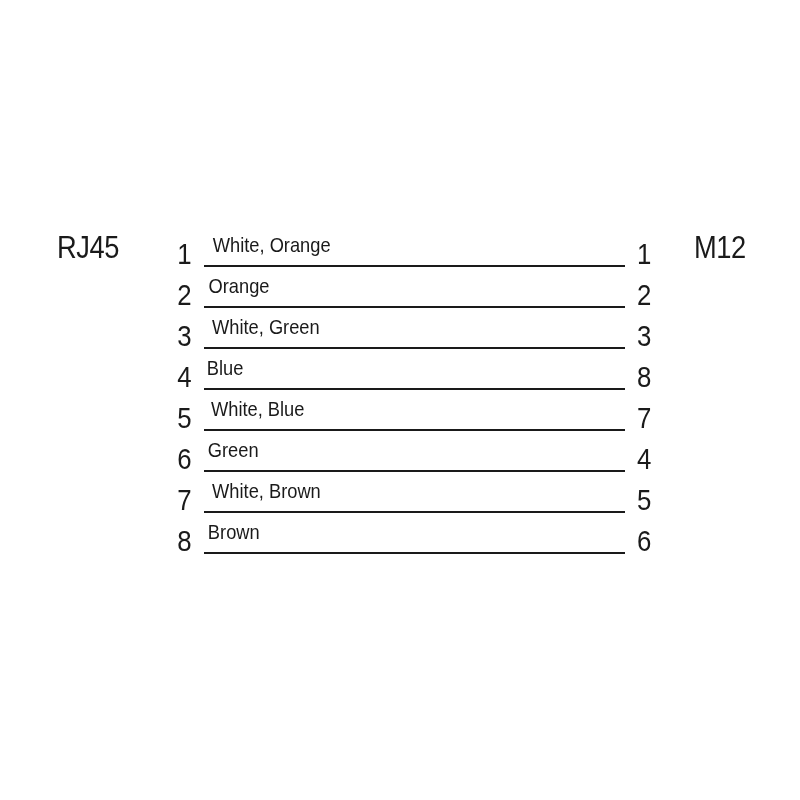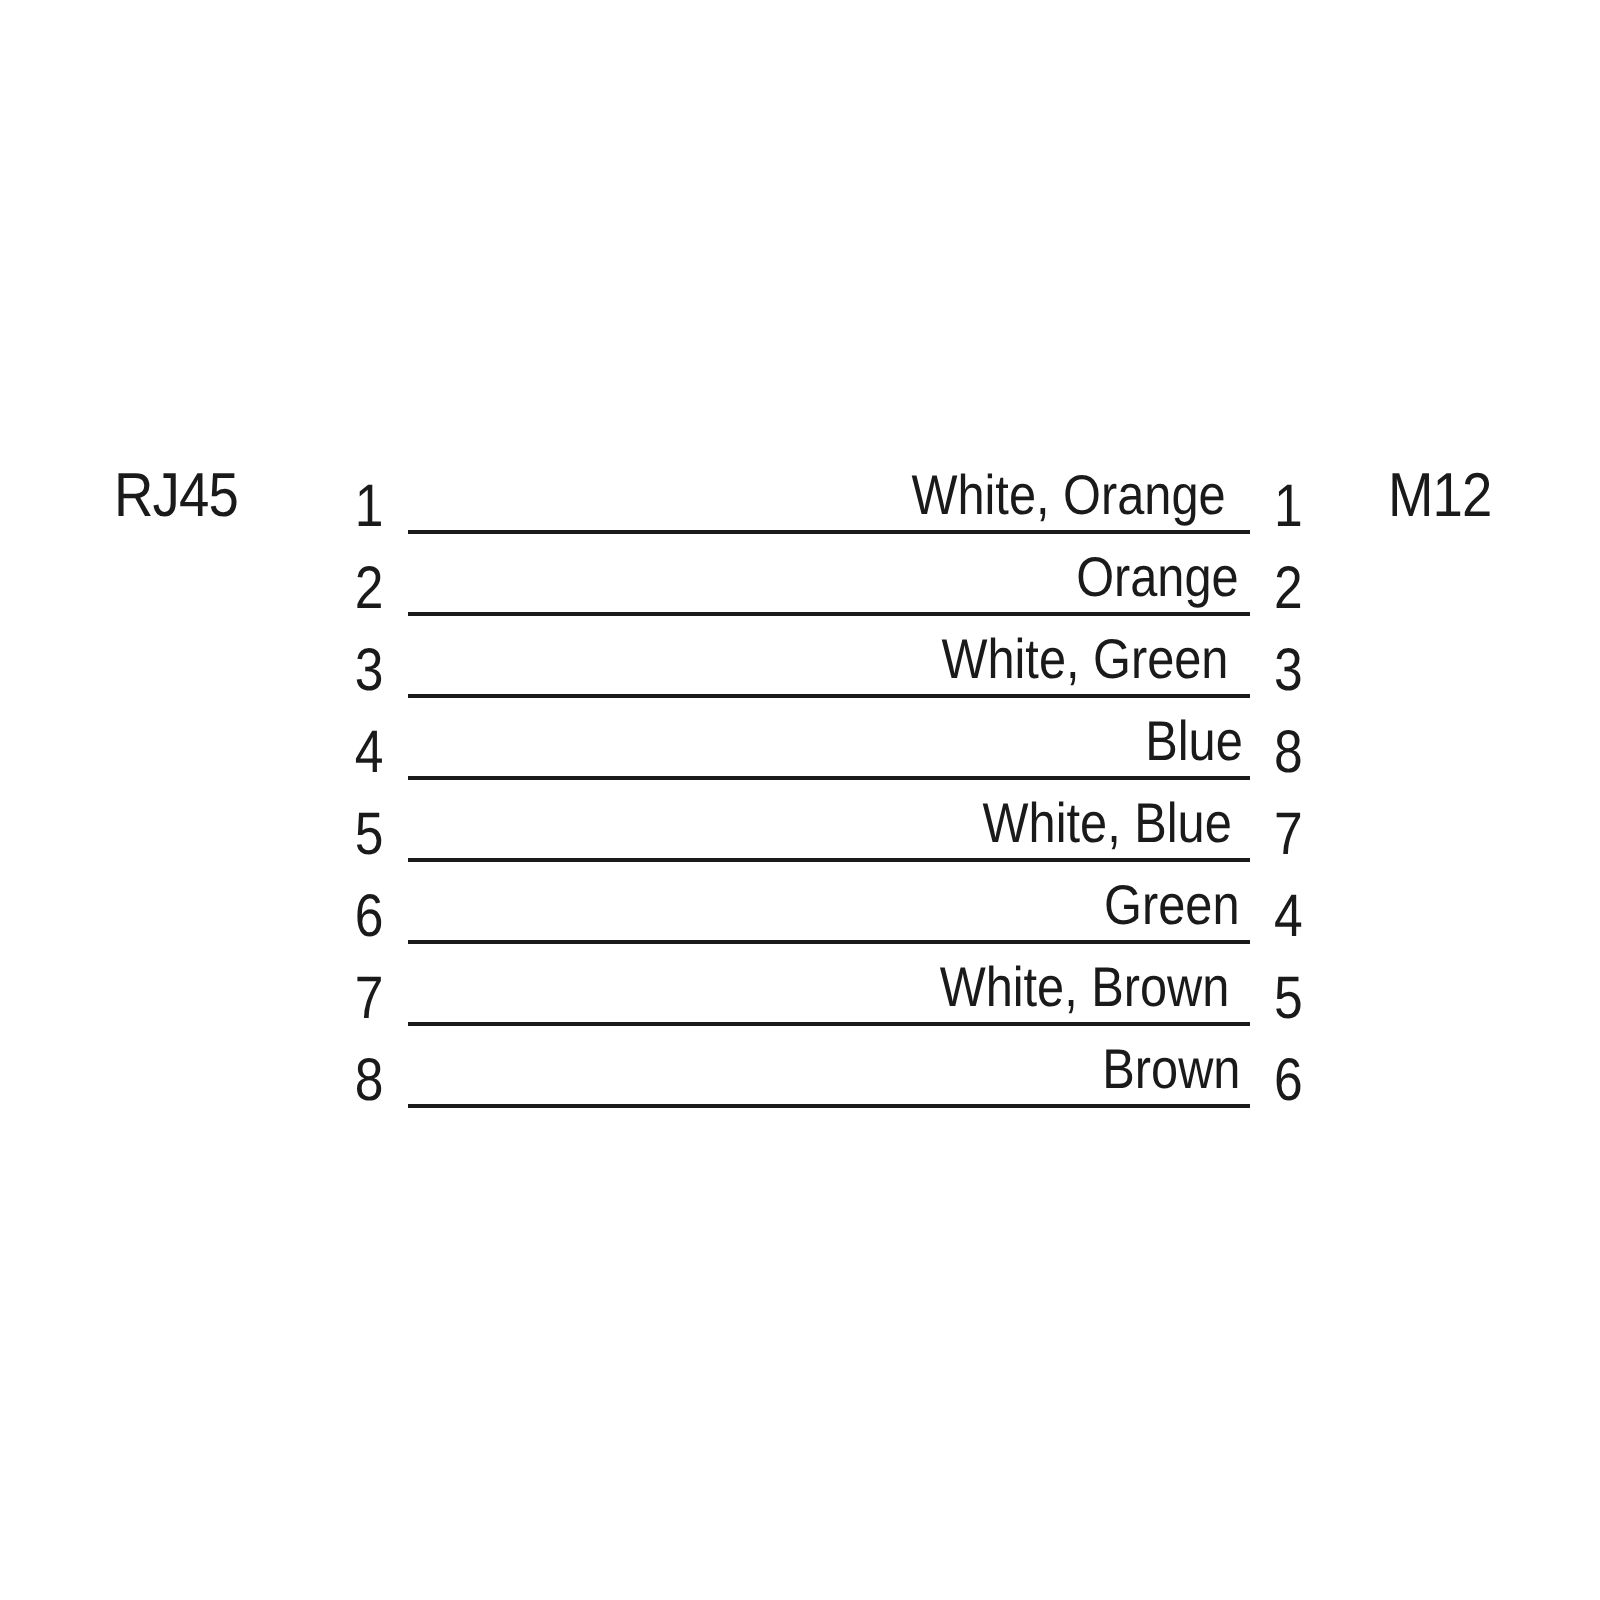--- a/index.html
+++ b/index.html
@@ -75,22 +75,22 @@
     left: 637px;
     top: -26px;
     transform-origin: left top;
     text-align: left;
   }
   .wire-label {
     position: absolute;
     left: 204px;
     width: 421px;
     top: -31px;
-    text-align: right;
-    font-size: 28px;
+    text-align: left;
+    font-size: 21px;
     font-weight: 400;
     color: #1a1a1a;
     line-height: 1;
     white-space: nowrap;
   }
   .wire-label > span {
     display: inline-block;
     transform: scaleX(0.87);
   }
 </style>

